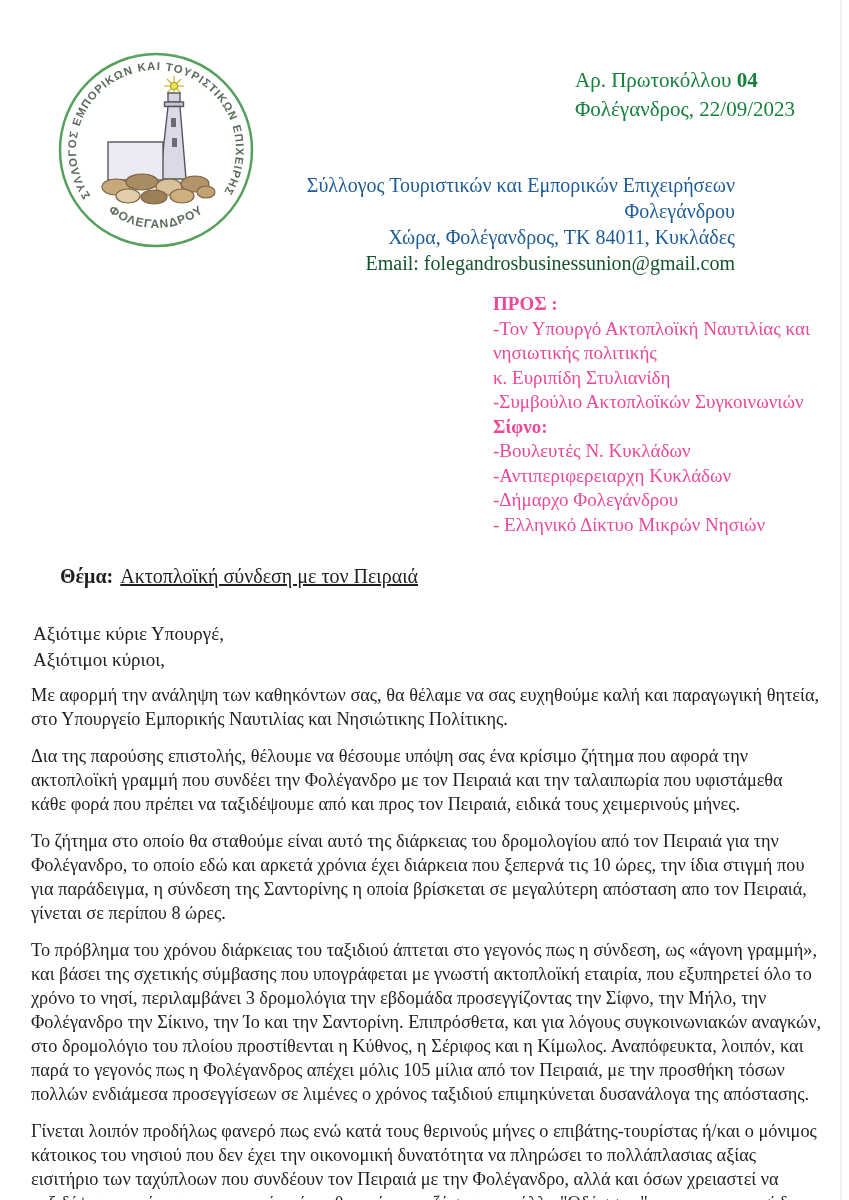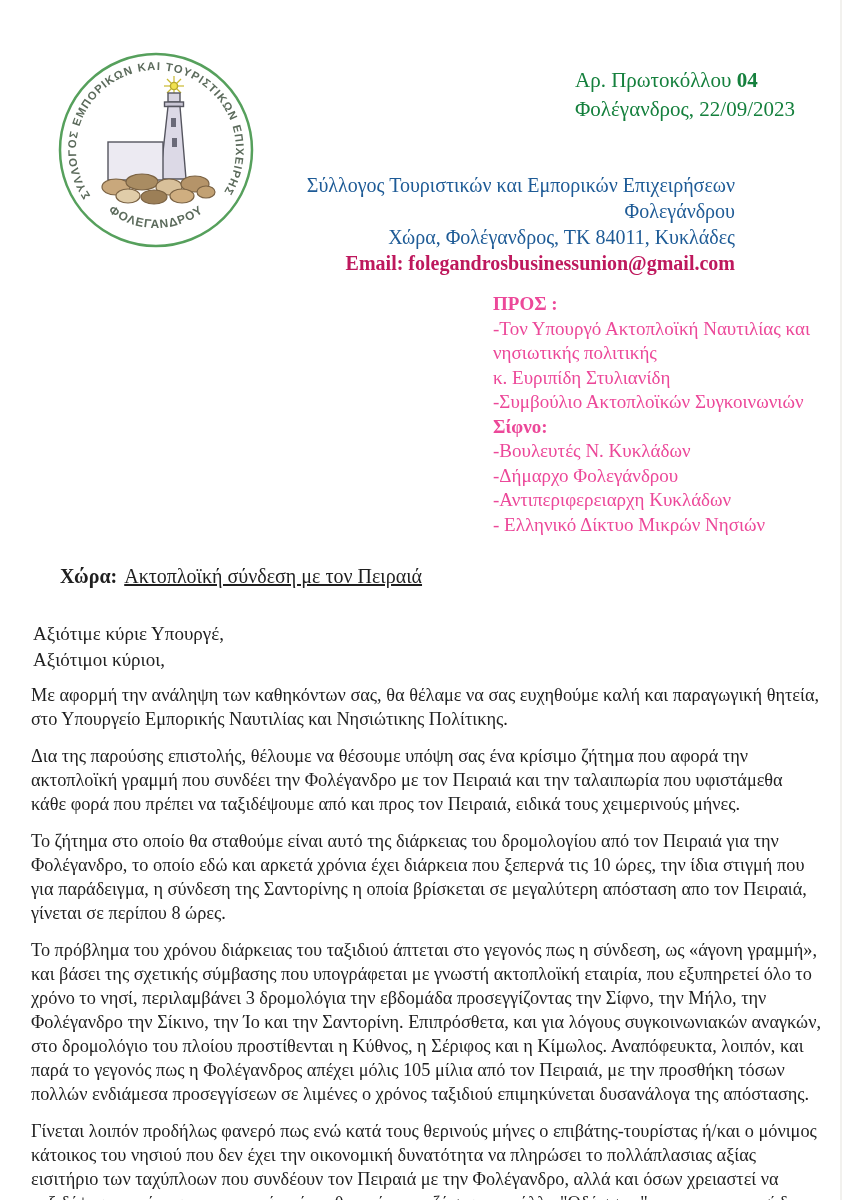--- a/index.html
+++ b/index.html
@@ -10,21 +10,21 @@
   }
   .scan-edge { position:absolute; right:7px; top:0; bottom:0; width:2px; background:#f2f1ee; }
 
   
   .letterhead { position:relative; height:272px; }
   .seal { position:absolute; left:56px; top:50px; width:200px; height:200px; }
   .protocol { position:absolute; left:575px; top:66px; font-size:21px; line-height:29px; color:#15803d; }
   .protocol b { font-weight:bold; }
   .org-block { position:absolute; left:215px; top:172px; width:520px; text-align:right;
                color:#1e5b96; font-size:20px; line-height:26px; }
-  .org-block .email-line { color:#be185d;font-weight:bold; }
+  .org-block .email-line { color:#14532d; }
 
   
   .recipients { margin:20px 0 0 493px; font-size:19px; line-height:24.5px; color:#ec4899; }
   .rcpt-label { font-weight:bold; }
 
   
   .subject { margin:28px 0 0 60px; font-size:20px; }
   .subject-label { font-weight:bold; }
   .subject-text { text-decoration:underline; margin-left:7px; }
 
@@ -108,28 +108,28 @@
     <div class="rcpt-label">ΠΡΟΣ :</div>
     <div>
         <div class="rcpt-line">-Τον Υπουργό Ακτοπλοϊκή Ναυτιλίας και</div>
         <div class="rcpt-line">νησιωτικής πολιτικής</div>
         <div class="rcpt-line">κ. Ευριπίδη Στυλιανίδη</div>
         <div class="rcpt-line">-Συμβούλιο Ακτοπλοϊκών Συγκοινωνιών</div>
       </div>
     <div class="rcpt-label">Σίφνο:</div>
     <div>
         <div class="rcpt-line">-Βουλευτές Ν. Κυκλάδων</div>
+        <div class="rcpt-line">-Αντιπεριφερειαρχη Κυκλάδων</div>
         <div class="rcpt-line">-Δήμαρχο Φολεγάνδρου</div>
-        <div class="rcpt-line">-Αντιπεριφερειαρχη Κυκλάδων</div>
         <div class="rcpt-line">- Ελληνικό Δίκτυο Μικρών Νησιών</div>
       </div>
   </div>
 
   <div class="subject">
-    <span class="subject-label">Χώρα:</span><span class="subject-text">Ακτοπλοϊκή σύνδεση με τον Πειραιά</span>
+    <span class="subject-label">Θέμα:</span><span class="subject-text">Ακτοπλοϊκή σύνδεση με τον Πειραιά</span>
   </div>
 
   <div class="salutation">
       <div>Αξιότιμε κύριε Υπουργέ,</div>
       <div>Αξιότιμοι κύριοι,</div>
     </div>
 
   <div class="body-text">
       <p>Με αφορμή την ανάληψη των καθηκόντων σας, θα θέλαμε να σας ευχηθούμε καλή και παραγωγική θητεία, στο Υπουργείο Εμπορικής Ναυτιλίας και Νησιώτικης Πολίτικης.</p>
       <p>Δια της παρούσης επιστολής, θέλουμε να θέσουμε υπόψη σας ένα κρίσιμο ζήτημα που αφορά την ακτοπλοϊκή γραμμή που συνδέει την Φολέγανδρο με τον Πειραιά και την ταλαιπωρία που υφιστάμεθα κάθε φορά που πρέπει να ταξιδέψουμε από και προς τον Πειραιά, ειδικά τους χειμερινούς μήνες.</p>

